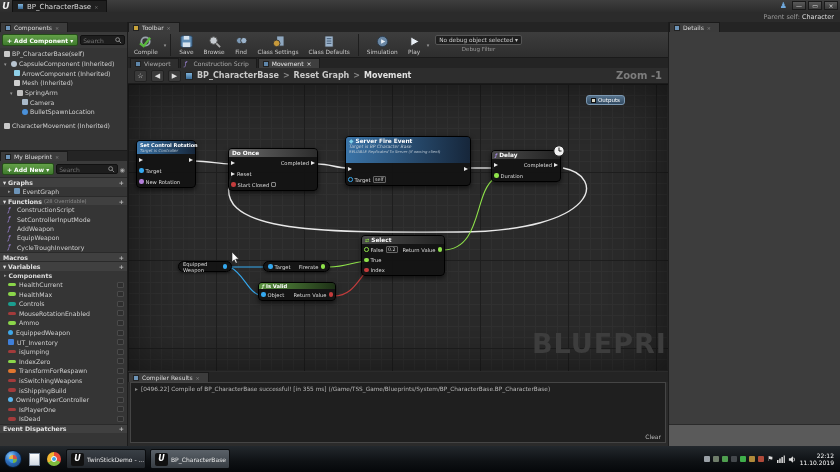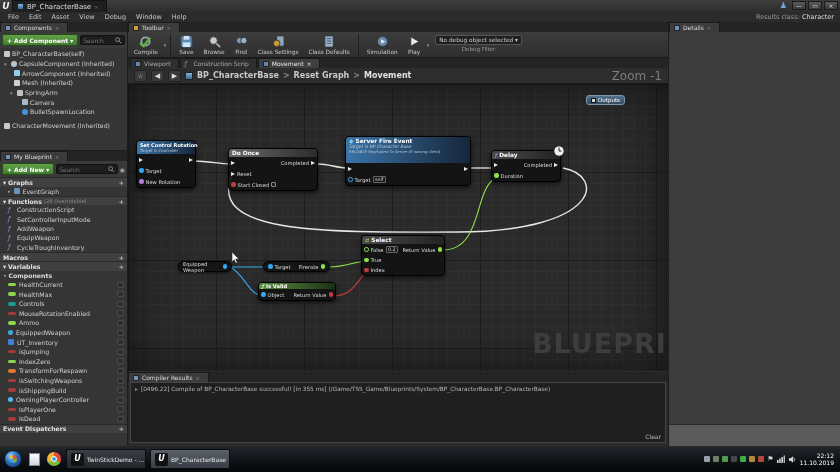--- a/index.html
+++ b/index.html
@@ -59,21 +59,21 @@
 
   .doctabs { height:10px; background:#242424; display:flex; align-items:flex-end; gap:1px; padding-left:2px; }
   .dtab { height:10px; display:flex; align-items:center; gap:3px; padding:0 7px 0 4px; font-size:6px; color:#aaa; background:#2e2e2e; border:1px solid #1a1a1a; border-bottom:none; }
   .dtab.active { background:#3f3f3f; color:#e8e8e8; }
   .dtab .ico { width:6px; height:6px; border:1px solid #222; background:#5f87ab; }
   .breadcrumb { height:16px; background:#2d2d2d; border-bottom:1px solid #1b1b1b; display:flex; align-items:center; gap:4px; padding:0 6px; }
   .bc-btn { width:13px; height:12px; background:#3a3a3a; border:1px solid #222; border-radius:2px; color:#ddd; font-size:7px; line-height:11px; text-align:center; }
   .crumb { font-size:8px; font-weight:bold; color:#c9c9c9; }
   .crumb-sep { color:#8a8a8a; font-size:8px; font-weight:bold; }
   .bc-ico { width:8px; height:8px; background:linear-gradient(#7fb2d9,#3a6a94); border:1px solid #222; }
-  .zoomlbl { margin-left:auto; font-size:12px; color:#7d7d7d; font-weight:normal; }
+  .zoomlbl { margin-left:auto; font-size:10px; color:#7d7d7d; font-weight:bold; }
 
   
   .canvas { position:absolute; left:0; top:62px; width:540px; height:287px; overflow:hidden;
     background-color:#2a2a2a;
     background-image:
       linear-gradient(#1e1e1e 1px, transparent 1px), linear-gradient(90deg,#1e1e1e 1px, transparent 1px),
       linear-gradient(#303030 1px, transparent 1px), linear-gradient(90deg,#303030 1px, transparent 1px);
     background-size:88px 88px, 88px 88px, 11px 11px, 11px 11px;
     box-shadow: inset 0 0 50px rgba(0,0,0,.55);
   }
@@ -138,31 +138,22 @@
       <span style="color:#777;font-size:5px">×</span>
     </div>
     <div class="win-controls">
       <span class="feedback-ico">♟</span>
       <div class="win-btn">—</div>
       <div class="win-btn">▭</div>
       <div class="win-btn">×</div>
     </div>
   </div>
 
-  <div class="menubar">
-    <span>File</span>
-    <span>Edit</span>
-    <span>Asset</span>
-    <span>View</span>
-    <span>Debug</span>
-    <span>Window</span>
-    <span>Help</span>
-  </div>
   <div class="parent-class">
-    <span>Results class:</span>
+    <span>Parent self:</span>
     <b>Character</b>
   </div>
 
   <div class="left-col">
     <div class="ptabrow">
       <div class="ptab">
         <span class="ico"></span>
         <span>Components</span>
         <span class="x">×</span>
       </div>

